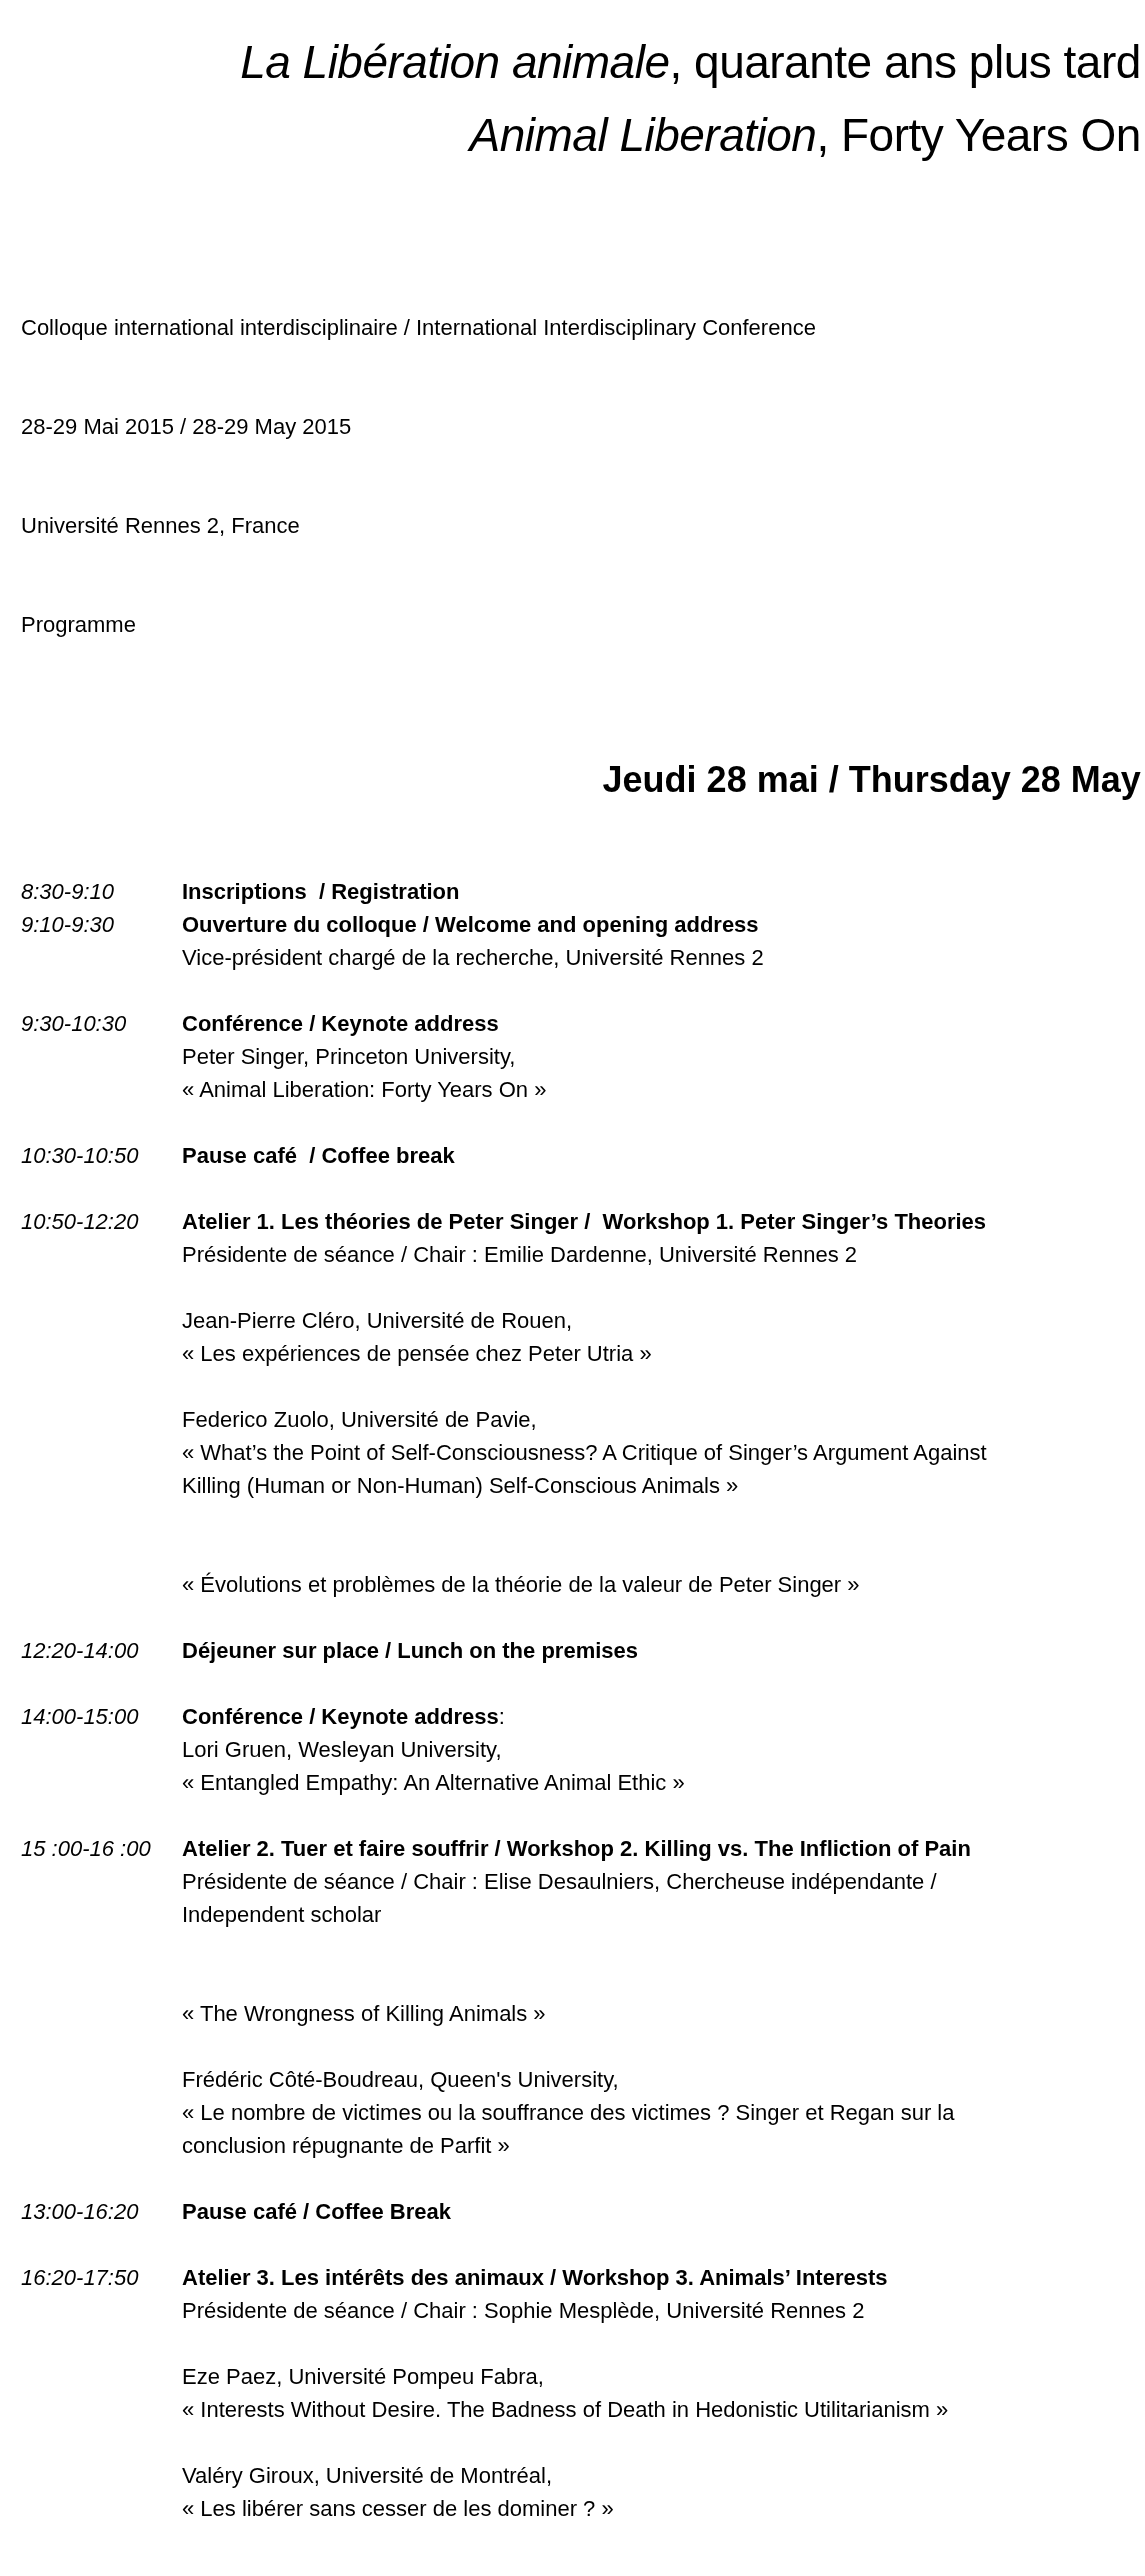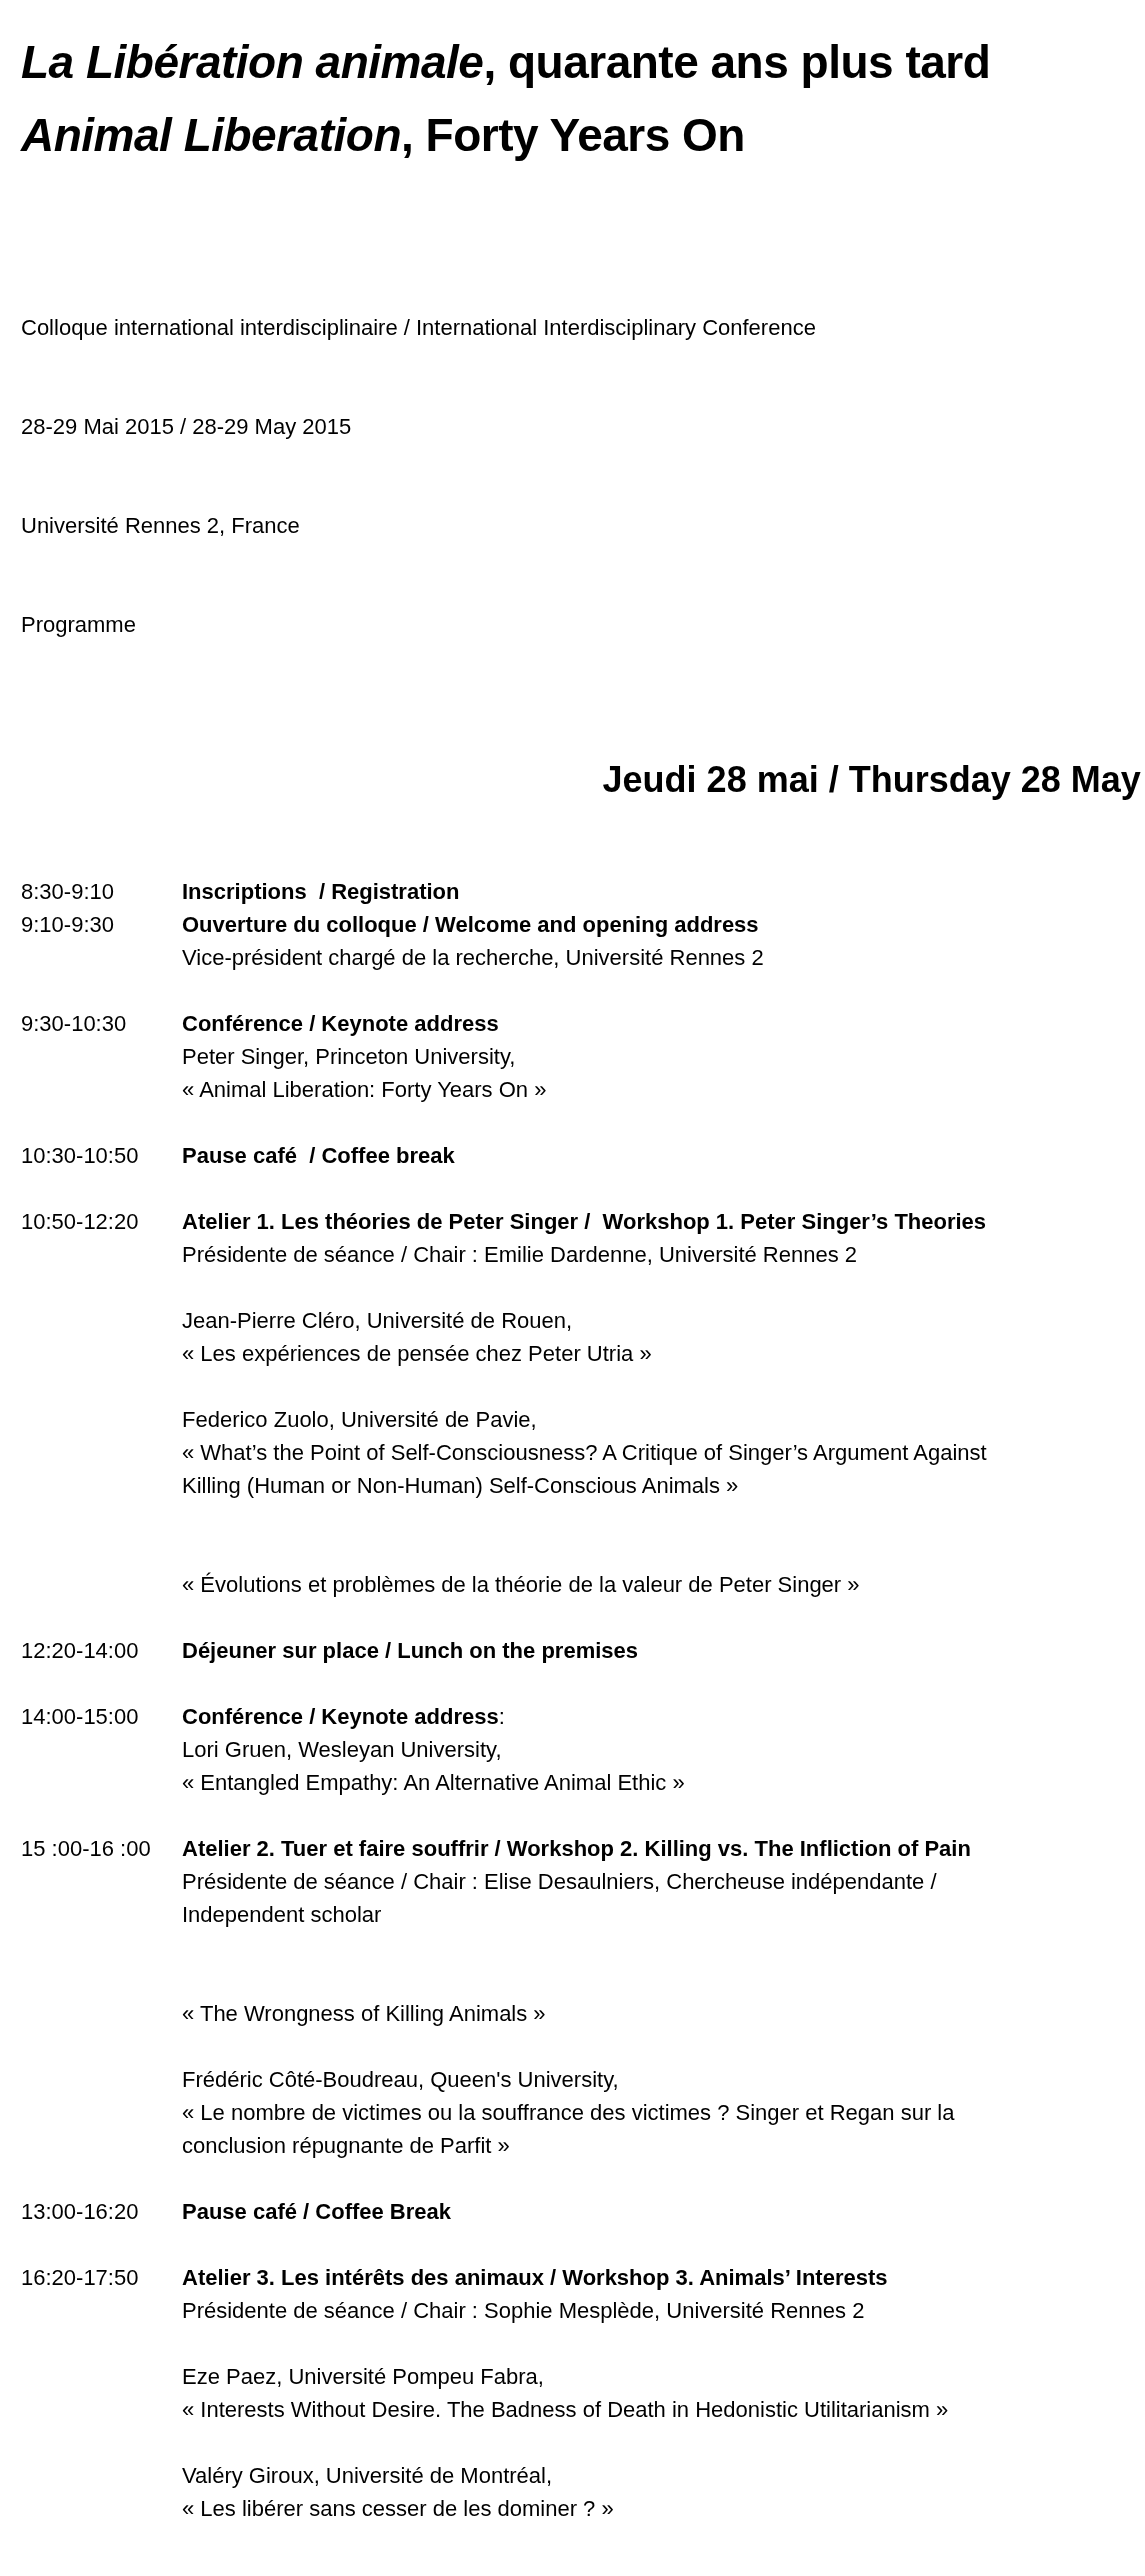--- a/index.html
+++ b/index.html
@@ -9,22 +9,22 @@
     color: #000000;
     overflow: hidden;
   }
   .page {
     box-sizing: border-box;
     width: 1146px; height: 2576px;
     padding: 26px 5.2px 0 21px;
     overflow: hidden;
   }
   .title {
-    text-align: left;
-    font-weight: 700;
+    text-align: right;
+    font-weight: 400;
     font-size: 46px;
     line-height: 73px;
     letter-spacing: -0.5px;
   }
   .title-line { white-space: nowrap; }
   .i { font-style: italic; }
   .intro {
     margin-top: 73px;
     font-size: 22px;
     line-height: 33px;
@@ -36,21 +36,21 @@
     font-weight: 700;
     font-size: 36px;
     line-height: 47px;
   }
   .schedule {
     margin-top: 72px;
     font-size: 22px;
   }
   .row { display: flex; min-height: 33px; line-height: 33px; }
   .row.blank { height: 33px; }
-  .time { flex: 0 0 161px; width: 161px; white-space: pre; }
+  .time { flex: 0 0 161px; width: 161px; white-space: pre; font-style: italic; }
   .text { flex: 1 1 auto; white-space: pre-wrap; }
   .b { font-weight: 700; }
 </style>
 </head>
 <body>
 
 <div class="page">
 
   <div class="title">
     <div class="title-line"><span class="i">La Libération animale</span><span>, quarante ans plus tard</span></div>

